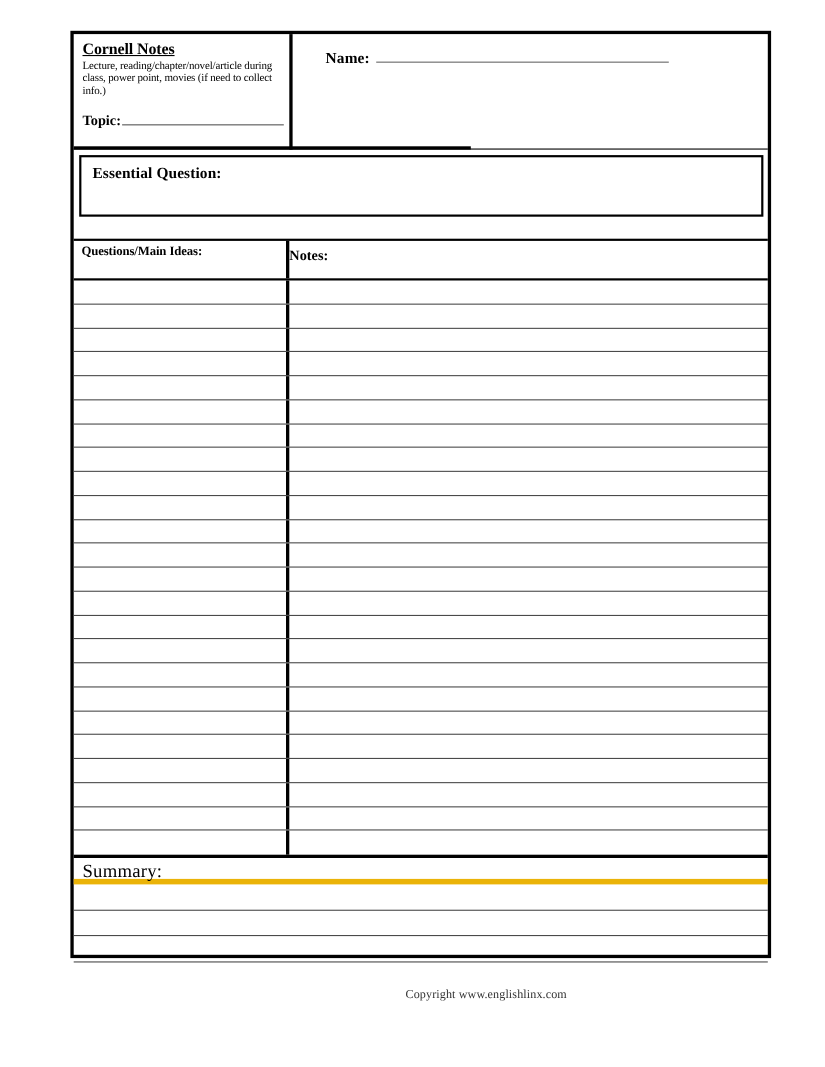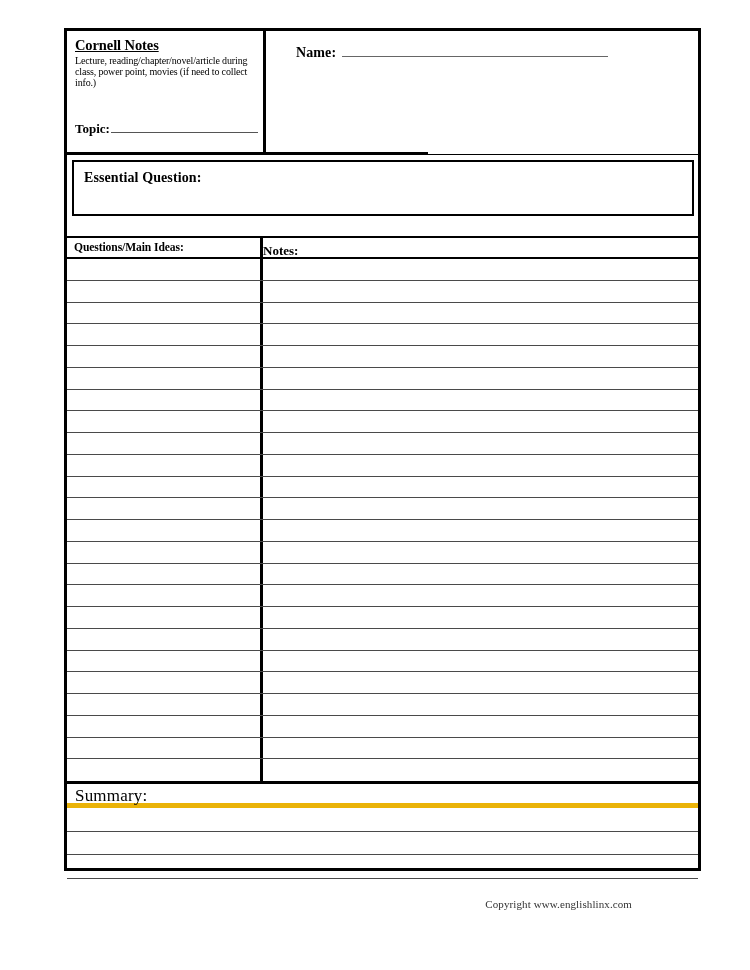--- a/index.html
+++ b/index.html
@@ -32,21 +32,21 @@
     width: 637px;
     height: 843px;
     border: 3px solid #000;
     box-sizing: border-box;
     background: #fff;
   }
 
   
   .header-row {
     display: flex;
-    height: 124px;
+    height: 105px;
     box-sizing: border-box;
     position: relative;
   }
   .header-left {
     width: 199px;
     box-sizing: border-box;
     border-right: 3px solid #000;
     padding: 6px 8px 0 8px;
     position: relative;
   }
@@ -144,21 +144,21 @@
   }
   .eq-label {
     font-weight: bold;
     font-size: 14px;
     letter-spacing: 0.1px;
   }
 
   
   .colhead {
     display: flex;
-    height: 23px;
+    height: 38px;
     border-top: 2px solid #000;
     border-bottom: 2px solid #000;
     box-sizing: border-box;
   }
   .colhead .cell-q {
     width: 196px;
     box-sizing: border-box;
     border-right: 3px solid #000;
     padding: 3px 0 0 7px;
     font-weight: bold;
@@ -208,21 +208,21 @@
     border-bottom: 1px solid #4a4a4a;
   }
   .summary-row:last-child { border-bottom: none; }
 
   
   #footer {
     position: absolute;
     left: 0;
     top: 894px;
     width: 632px;
-    text-align: right;
+    text-align: center;
     box-sizing: border-box;
   }
   #footer .copy {
     display: inline-block;
     margin-left: 252px;
     font-size: 11px;
     color: #333;
     letter-spacing: 0.1px;
   }
 </style>

